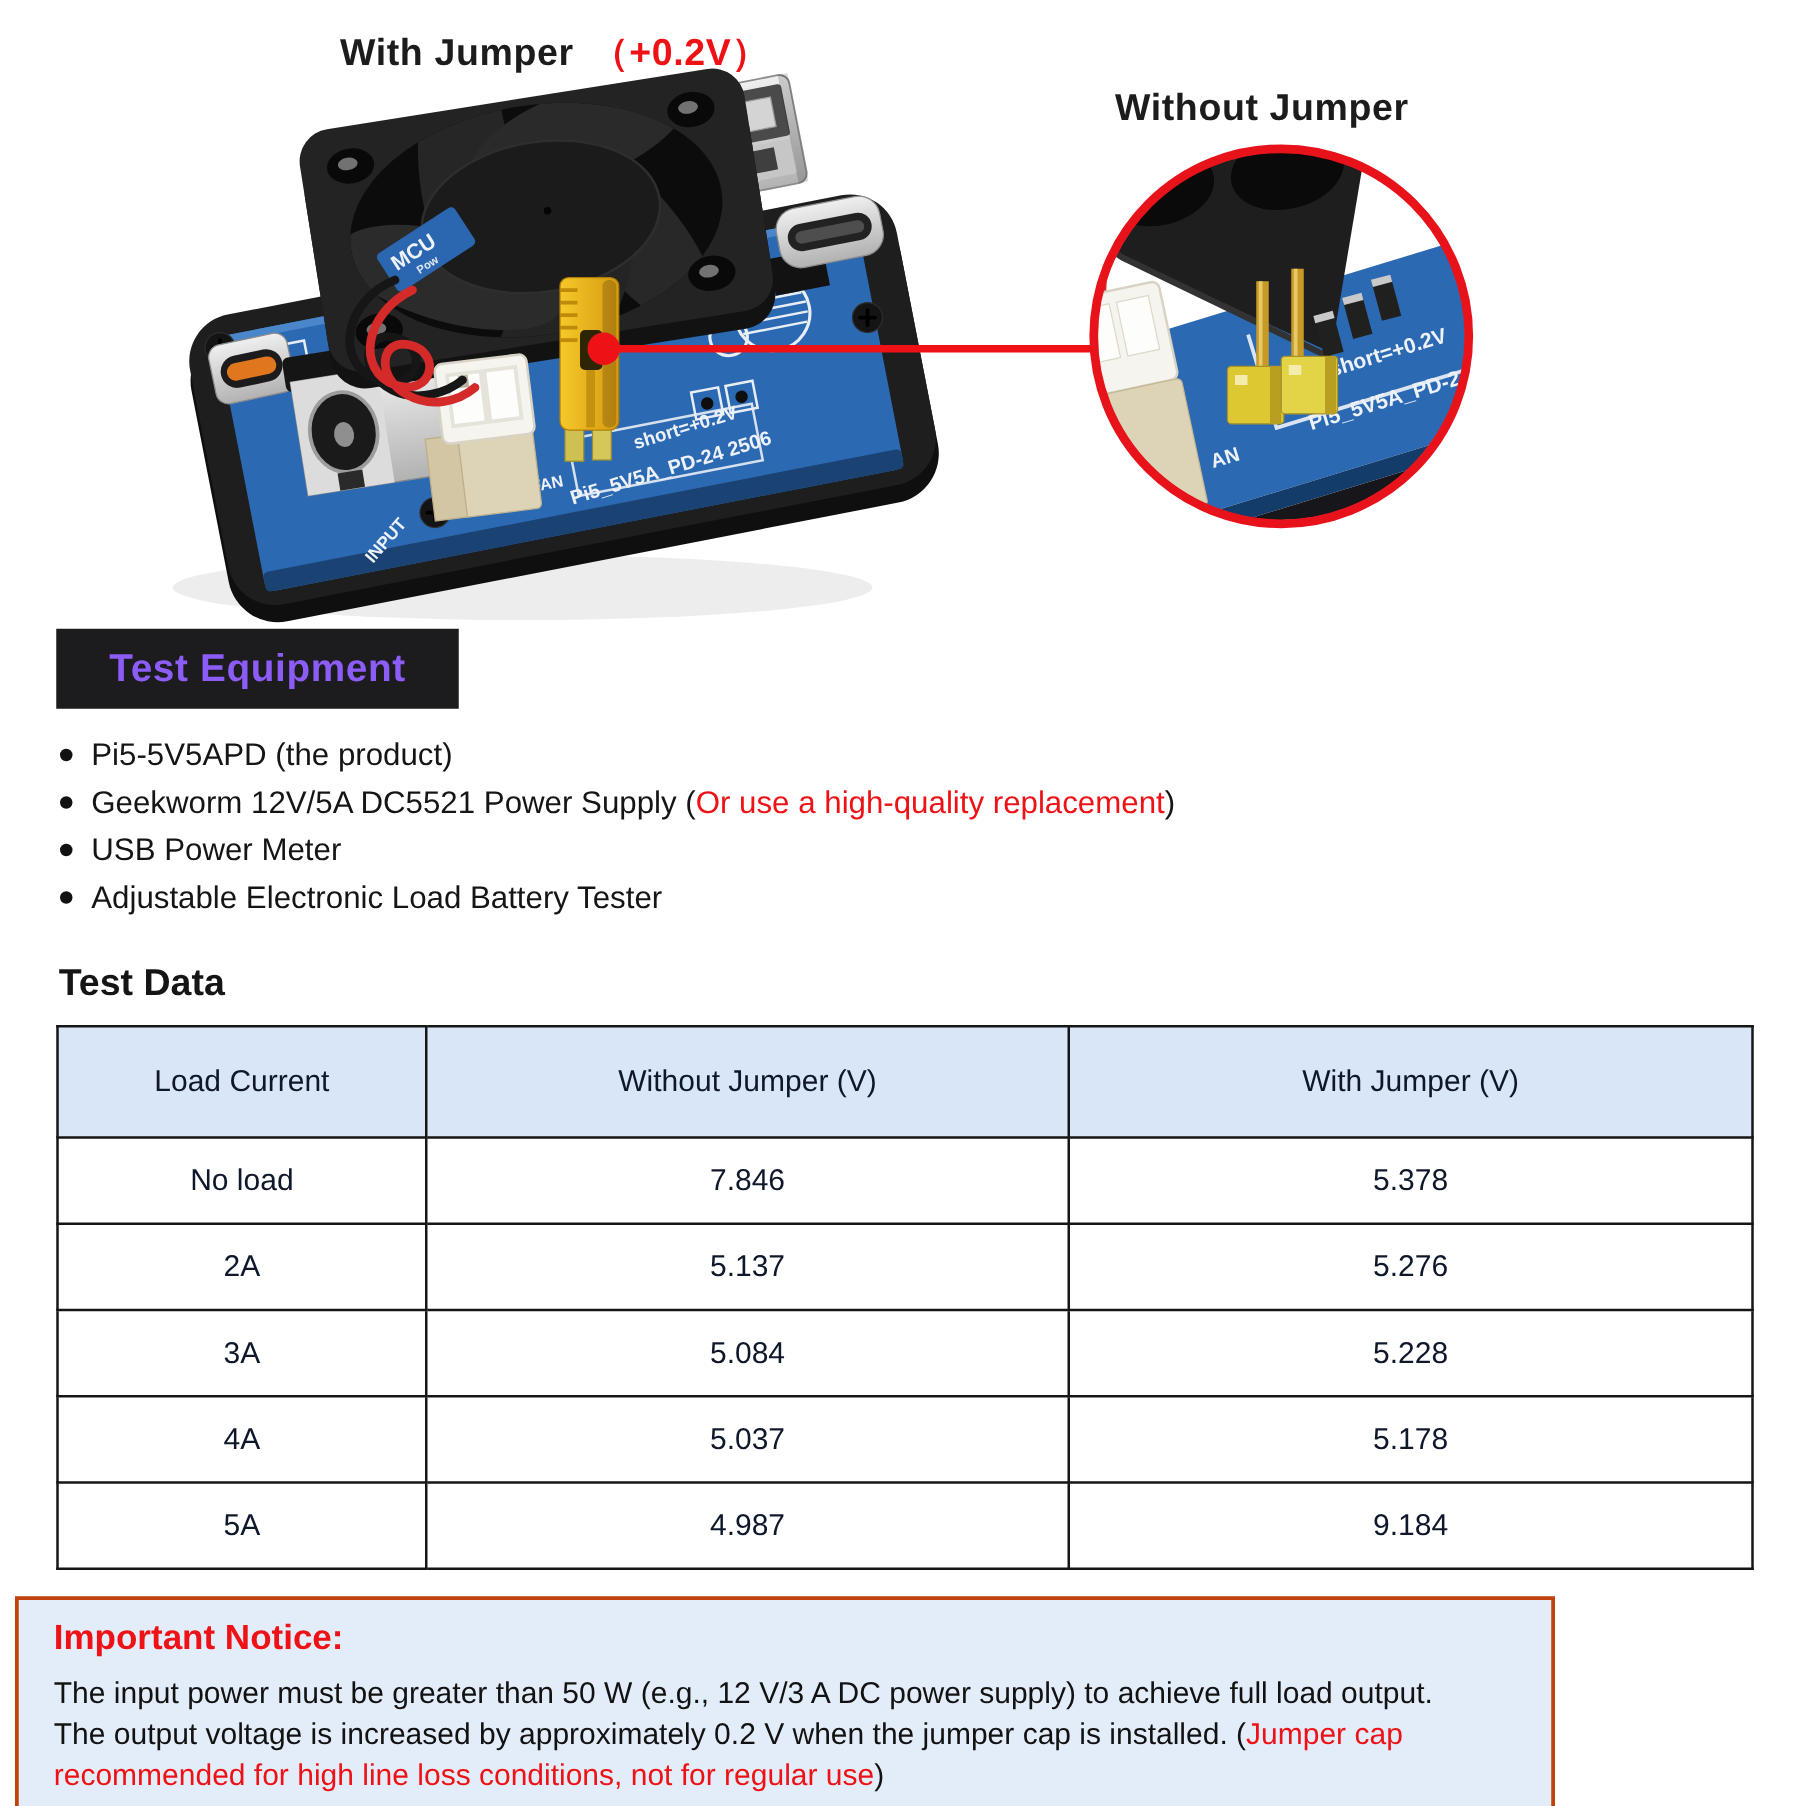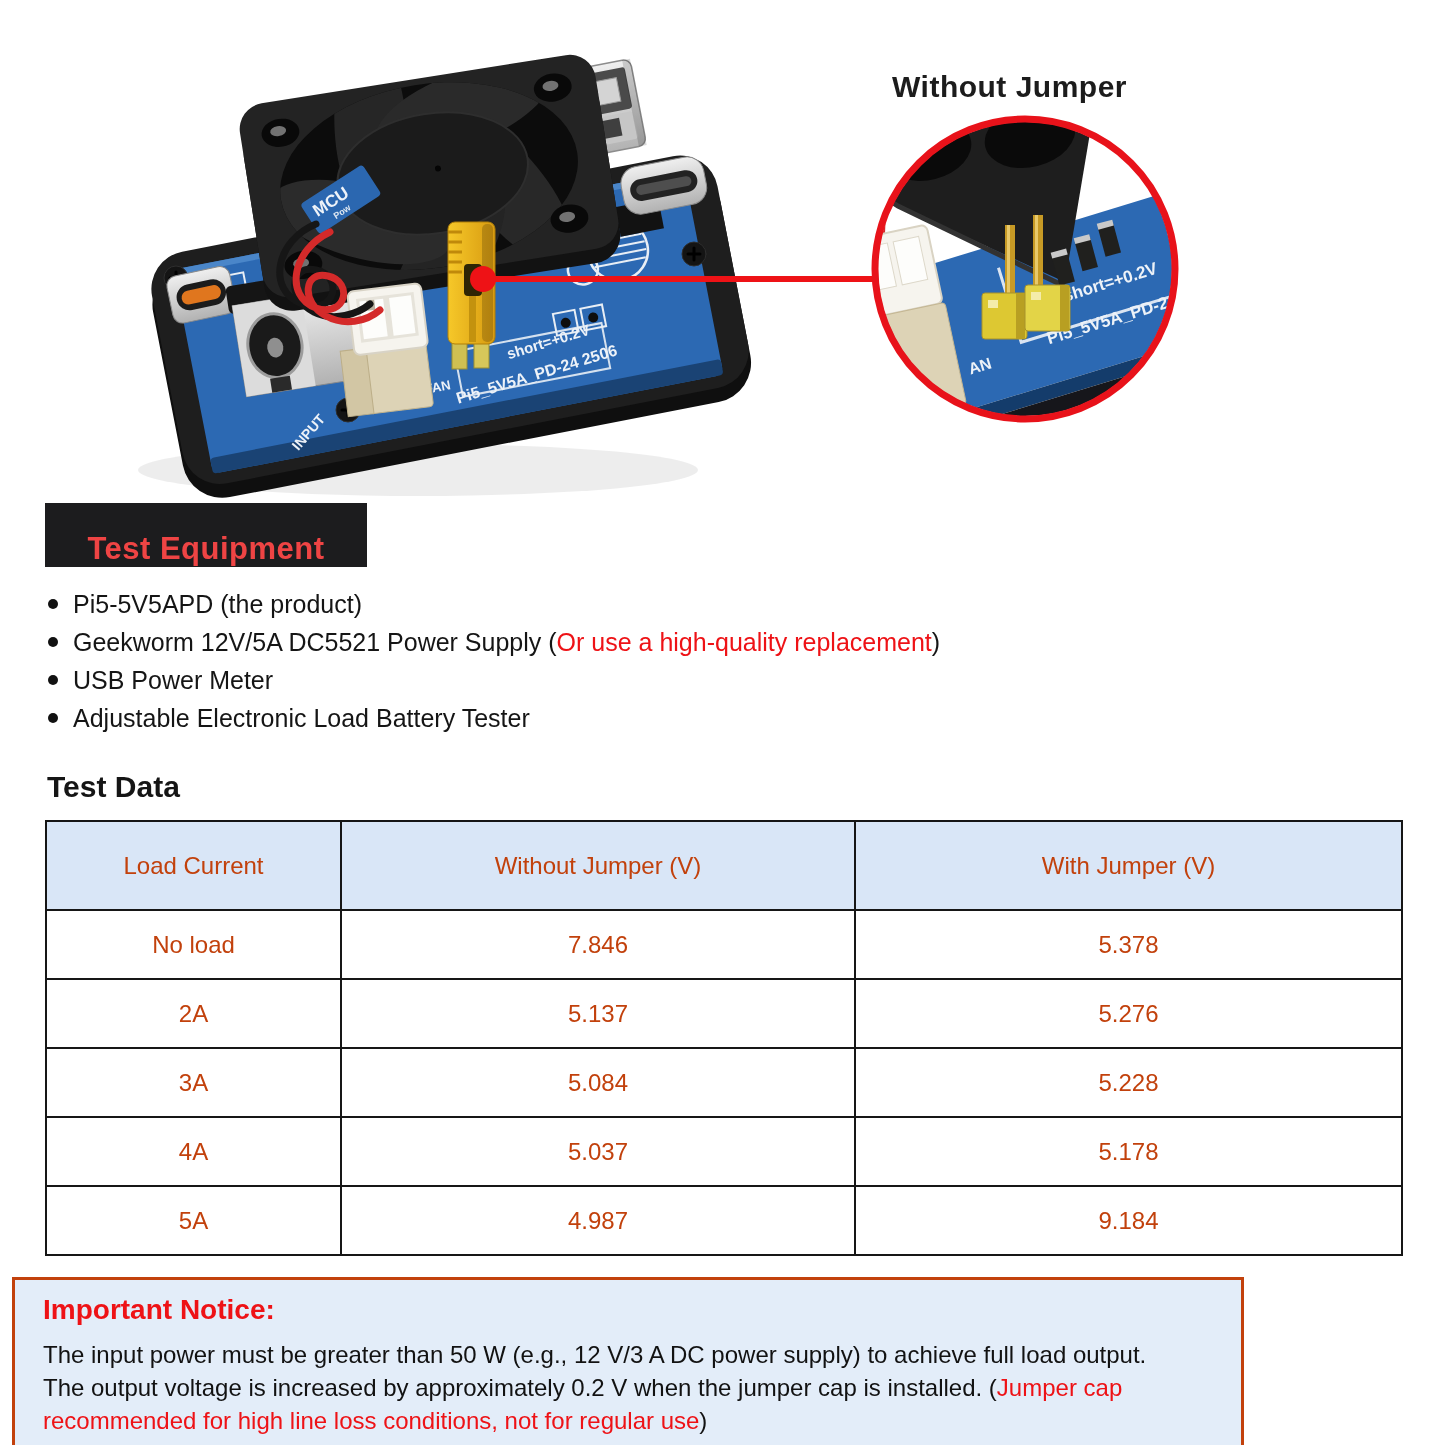--- a/index.html
+++ b/index.html
@@ -7,42 +7,45 @@
   .canvas{position:relative;width:1445px;height:1445px;background:#fff;overflow:hidden;
           font-family:"Liberation Sans",sans-serif;color:#1a1a1a;}
   .hero-label{position:absolute;top:22px;font-size:30px;font-weight:700;letter-spacing:.5px;
               color:#1c1c1c;white-space:nowrap;}
   .hero-label .note{color:var(--red);margin-left:14px;}
   #label-left{left:272px;}
   #label-right{left:892px;margin-top:48px;}
   .photo-svg{position:absolute;left:118px;top:52px;}
   .mag-svg{position:absolute;left:858px;top:102px;}
   .sec-box{position:absolute;left:45px;top:503px;width:322px;height:64px;background:#1c1c1e;
-           color:#ef4444;font-size:31px;font-weight:700;letter-spacing:.5px;
-           display:flex;align-items:flex-end;justify-content:center;}
+           color:#8b5cf6;font-size:31px;font-weight:700;letter-spacing:.5px;
+           display:flex;align-items:center;justify-content:center;}
   .bullets{position:absolute;left:48px;top:585px;}
   .bullet{display:flex;align-items:center;height:38px;font-size:25px;color:#151515;white-space:nowrap;}
   .bullet .dot{width:10px;height:10px;border-radius:50%;background:#111;margin-right:15px;flex:none;}
   .red{color:var(--red);}
   .h2{position:absolute;left:47px;top:770px;font-size:30px;font-weight:700;color:#151515;}
   table.data{position:absolute;left:45px;top:820px;width:1356px;border-collapse:collapse;table-layout:fixed;}
   table.data th{height:85px;background:#d9e6f7;font-weight:400;}
   table.data td{height:65px;}
-  table.data th, table.data td{border:2px solid #161616;text-align:center;font-size:24px;color:#c2410c;}
+  table.data th, table.data td{border:2px solid #161616;text-align:center;font-size:24px;color:#0f172a;}
   .notice{position:absolute;left:12px;top:1253px;width:1232px;height:183px;background:#e3edf9;
           border:3px solid #c2410c;box-sizing:border-box;padding:14px 26px 0 28px;margin-top:24px;}
   .notice h3{margin:0 0 12px 0;font-size:28px;font-weight:700;color:var(--red);}
   .notice p{margin:0;font-size:24px;line-height:33px;color:#121212;}
   svg text{font-family:"Liberation Sans",sans-serif;font-weight:700;}
 </style>
 </head>
 <body>
 
 <div class="canvas">
 
+  <div class="hero-label" id="label-left">
+    <span>With Jumper</span><span class="note">（+0.2V）</span>
+  </div>
   <div class="hero-label" id="label-right">
     <span>Without Jumper</span>
   </div>
 
   <svg class="photo-svg" width="770" height="450" viewBox="0 0 770 450">
     <defs>
       <linearGradient id="silver" x1="0" y1="0" x2="0" y2="1">
         <stop offset="0" stop-color="#efefef"></stop>
           <stop offset="1" stop-color="#b2b2b2"></stop>
       </linearGradient>

